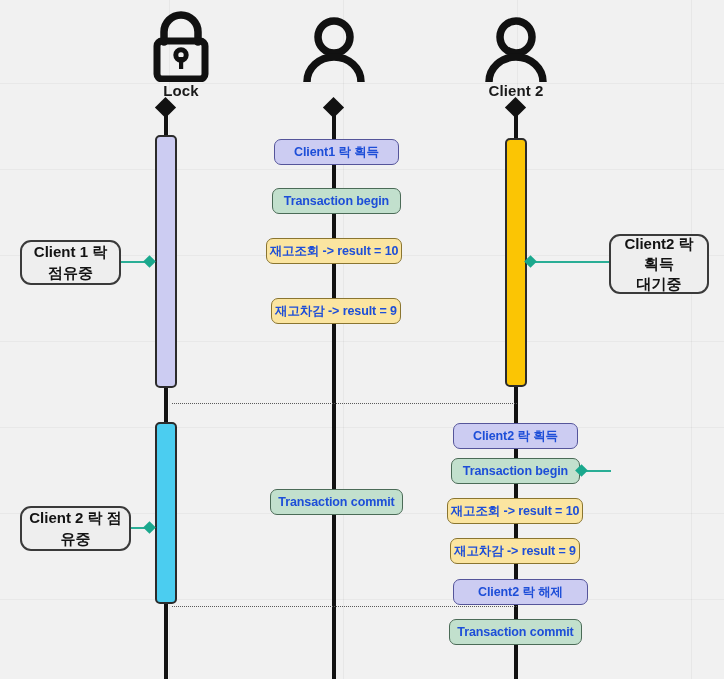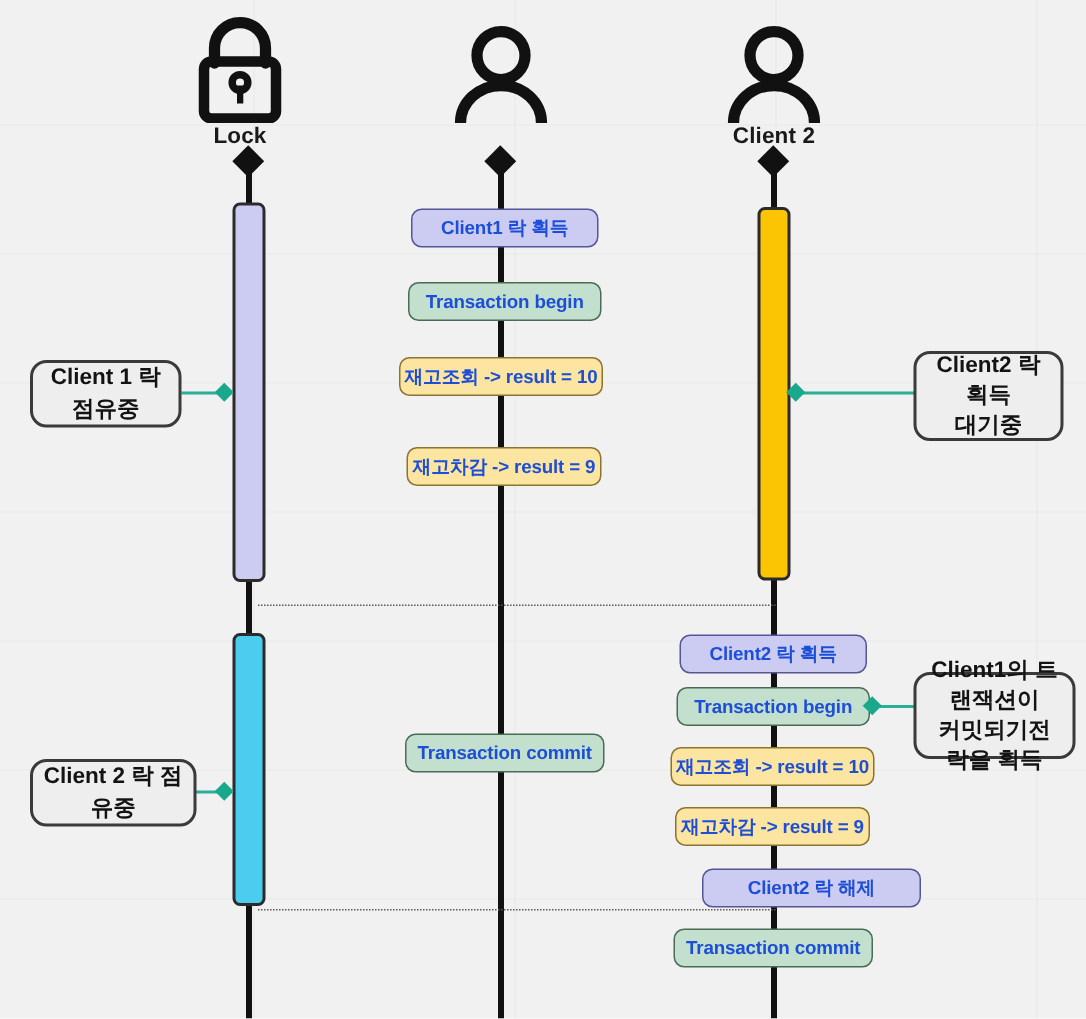--- a/index.html
+++ b/index.html
@@ -126,21 +126,21 @@
 <div id="canvas">
 
   <div class="lifeline" style="left:164px;"></div>
   <div class="lifeline" style="left:332px;"></div>
   <div class="lifeline" style="left:514px;"></div>
 
   <div class="diamond" style="left:158px; top:100px;"></div>
   <div class="diamond" style="left:326px; top:100px;"></div>
   <div class="diamond" style="left:508px; top:100px;"></div>
 
-  <div class="actor" style="left:85px; top:10px;">
+  <div class="actor" style="left:106px; top:10px;">
     <span class="glyph">
       <svg width="66" height="72" viewBox="0 0 66 72" aria-hidden="true">
         <path d="M16 32 V22 a17 17 0 0 1 34 0 V32" fill="none" stroke="#111" stroke-width="7.5" stroke-linecap="round"></path>
         <rect x="9" y="31" width="48" height="38" rx="5" fill="none" stroke="#111" stroke-width="7"></rect>
         <circle cx="33" cy="45" r="5.2" fill="none" stroke="#111" stroke-width="5"></circle>
         <rect x="31" y="47" width="4.2" height="12" fill="#111"></rect>
       </svg>
     </span>
     <span class="label">Lock</span>
   </div>
@@ -192,21 +192,21 @@
   </div>
   <div class="msg grn" style="left:451px; top:458px; width:129px;">
     <span>Transaction begin</span>
   </div>
   <div class="msg yel" style="left:447px; top:498px; width:136px;">
     <span>재고조회 -&gt; result = 10</span>
   </div>
   <div class="msg yel" style="left:450px; top:538px; width:130px;">
     <span>재고차감 -&gt; result = 9</span>
   </div>
-  <div class="msg lav" style="left:468px; top:579px; width:146px;">
+  <div class="msg lav" style="left:453px; top:579px; width:135px;">
     <span>Client2 락 해제</span>
   </div>
   <div class="msg grn" style="left:449px; top:619px; width:133px;">
     <span>Transaction commit</span>
   </div>
 
   <div class="note" style="left:20px; top:240px; width:101px; height:45px;">
     <span>Client 1 락 점유중</span>
   </div>
   <div class="conn" style="left:121px; top:261px; width:30px;"></div>
@@ -218,20 +218,16 @@
   <div class="conn" style="left:121px; top:527px; width:30px;"></div>
   <div class="conn-dia" style="left:145px; top:523px;"></div>
 
   <div class="note" style="left:609px; top:234px; width:100px; height:60px; flex-direction:column;">
     <span>Client2 락 획득</span>
     <span>대기중</span>
   </div>
   <div class="conn" style="left:534px; top:261px; width:76px;"></div>
   <div class="conn-dia" style="left:526px; top:257px;"></div>
 
-  <div class="note" style="left:609px; top:448px; width:108px; height:58px; flex-direction:column;">
-    <span>Client1의 트랜잭션이</span>
-    <span>커밋되기전 락을 획득</span>
-  </div>
   <div class="conn" style="left:585px; top:470px; width:26px;"></div>
   <div class="conn-dia" style="left:577px; top:466px;"></div>
 
 </div>
 
 </body></html>

